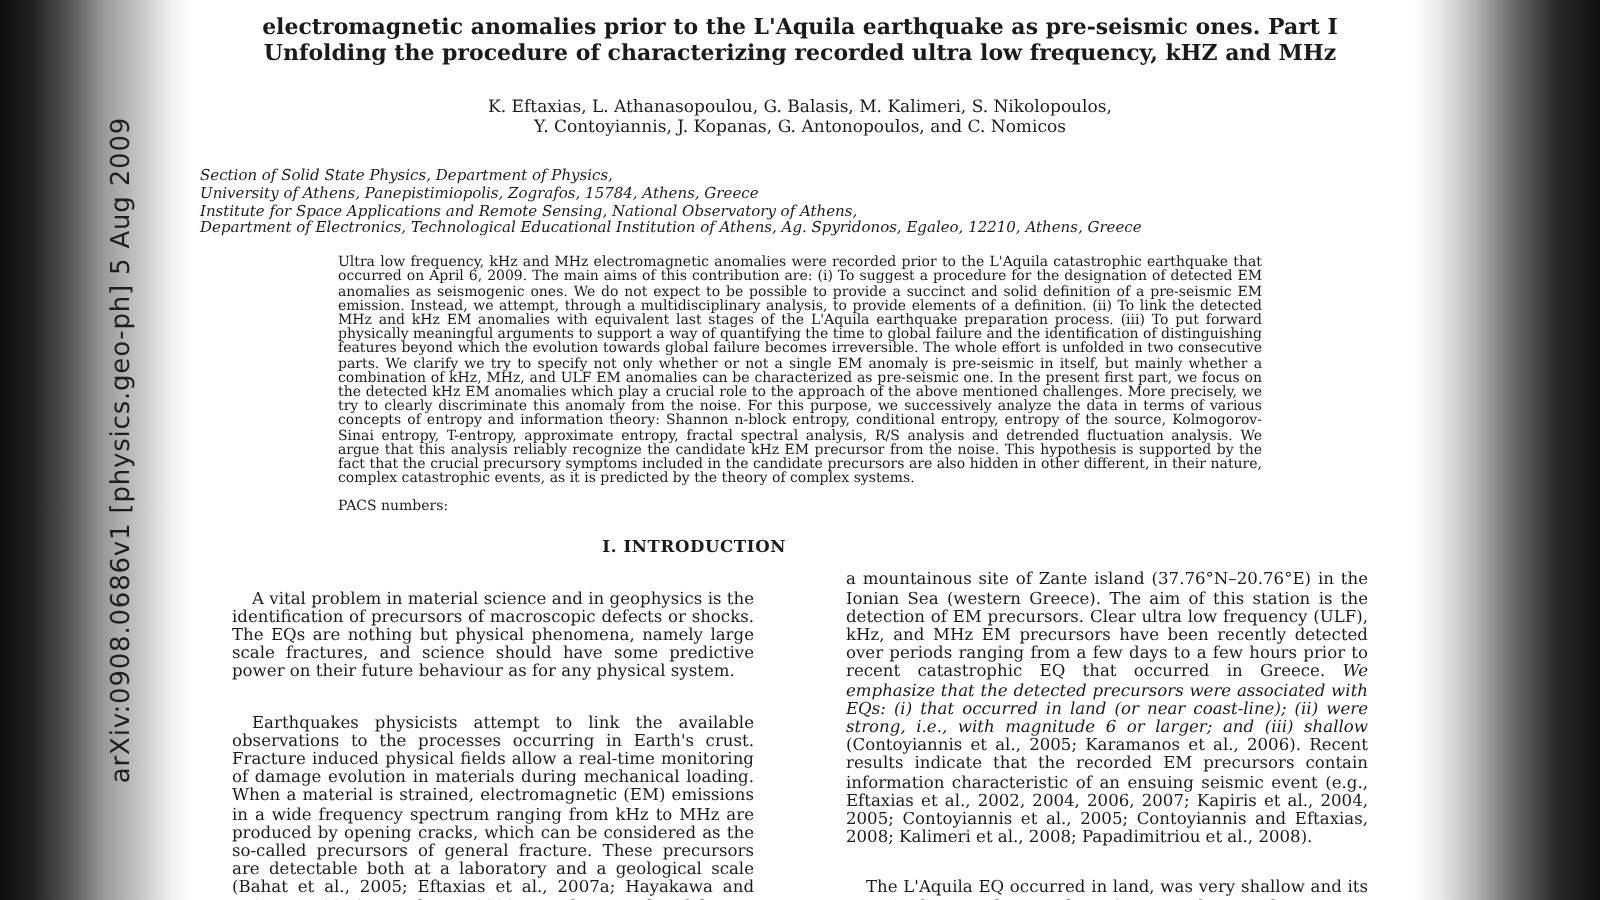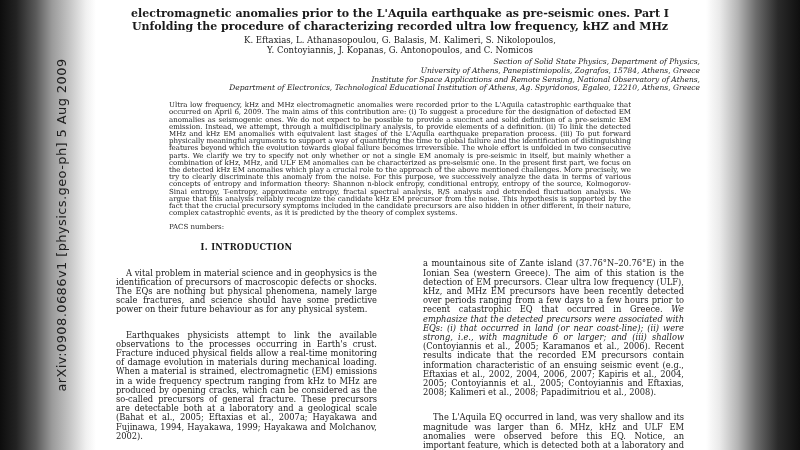--- a/index.html
+++ b/index.html
@@ -15,27 +15,27 @@
   }
   .watermark {
     position:absolute; left:61px; top:225px;
     transform:translate(-50%,-50%) rotate(-90deg);
     white-space:nowrap;
     font-family:"DejaVu Sans","Liberation Sans",sans-serif;
     font-size:13px; color:#1e1e1e; letter-spacing:0.4px;
   }
   .content { position:absolute; left:100px; top:0; width:600px; height:450px; padding-top:7px; }
   .title { font-weight:bold; font-size:11px; line-height:13px; text-align:center; }
-  .authors { margin-top:2px; font-size:8.5px; line-height:10px; text-align:center; }
-  .affils { margin-top:3px; font-size:7.5px; line-height:8.8px; font-style:italic; text-align:right; }
+  .authors { margin-top:16px; font-size:8.5px; line-height:10px; text-align:center; }
+  .affils { margin-top:15px; font-size:7.5px; line-height:8.8px; font-style:italic; text-align:left; }
   .abstract { margin:9px auto 0; width:462px; font-size:7px; line-height:7.2px; text-align:justify; }
   .pacs { margin:6px auto 12px; width:462px; font-size:7px; }
   .columns { display:flex; gap:14px; margin-top:10px; }
   .col { width:293px; font-size:8.3px; line-height:9.2px; text-align:justify; }
-  .sec-heading { text-align:center; font-weight:bold; font-size:8.3px; letter-spacing:0.3px; margin-bottom:7px; }
+  .sec-heading { text-align:right; font-weight:bold; font-size:8.3px; letter-spacing:0.3px; margin-bottom:7px; }
   .para { margin:16px; }
   .indent { text-indent:10px; }
   .em { font-style:italic; }
 </style>
 </head>
 <body>
 
 <div class="watermark">arXiv:0908.0686v1 [physics.geo-ph] 5 Aug 2009</div>
 
 <div class="content">

